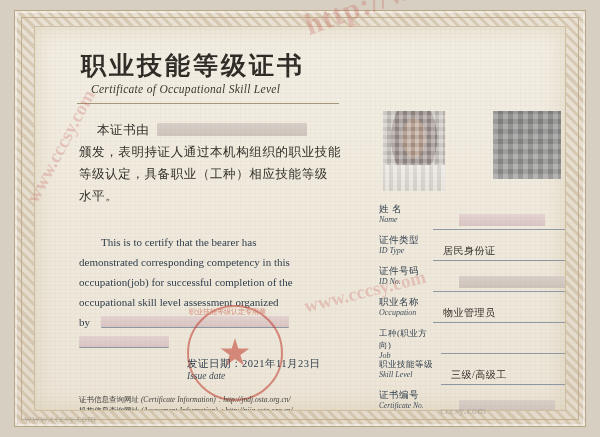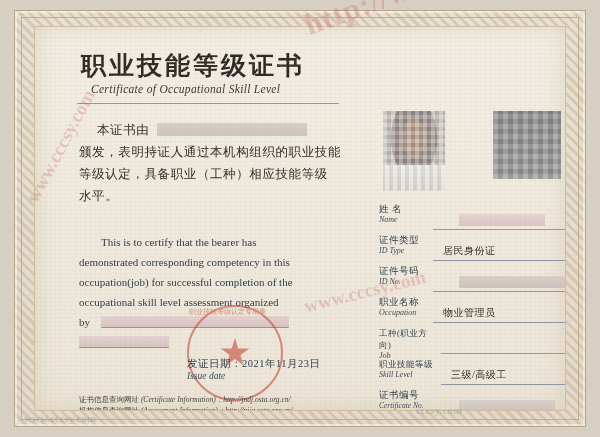--- a/index.html
+++ b/index.html
@@ -324,14 +324,14 @@
         </div>
       </div>
 
     </div>
   </div>
 
   <div class="wm big" style="left:300px;top:10px;transform:rotate(-20deg);transform-origin:0 0;">http://www.cccsy.com</div>
   <div class="wm mid" style="left:22px;top:196px;transform:rotate(-62deg);transform-origin:0 0;">www.cccsy.com</div>
   <div class="wm mid" style="left:302px;top:296px;transform:rotate(-14deg);transform-origin:0 0;">www.cccsy.com</div>
   <div class="wm small grey" style="left:24px;top:412px;">www.cccsy.com</div>
-  <div class="wm small grey" style="left:416px;top:404px;">cccsy.com</div>
+  <div class="wm small grey" style="left:440px;top:404px;">cccsy.com</div>
 </div>
 
 </body></html>

